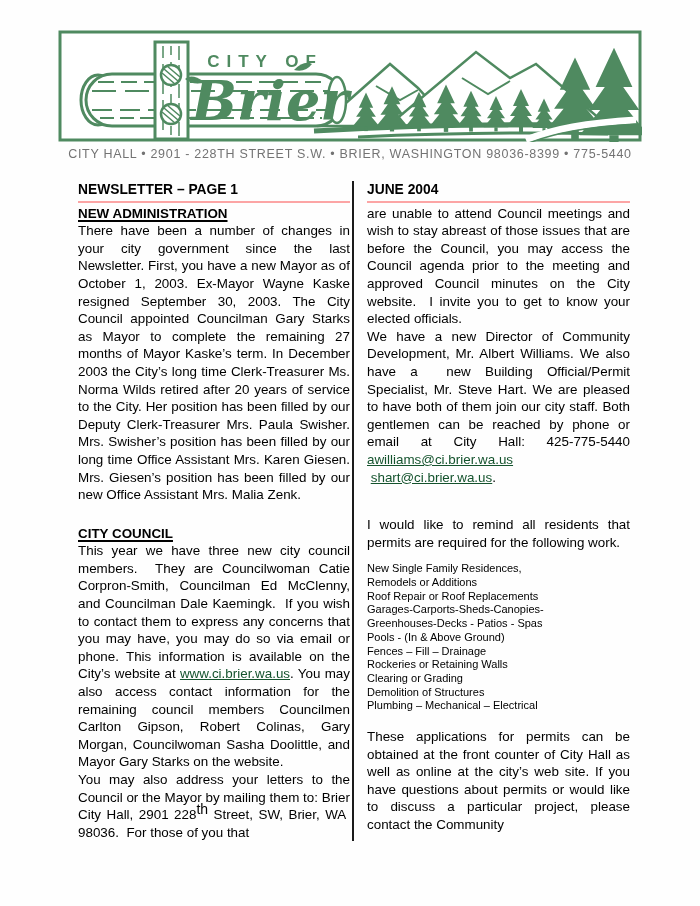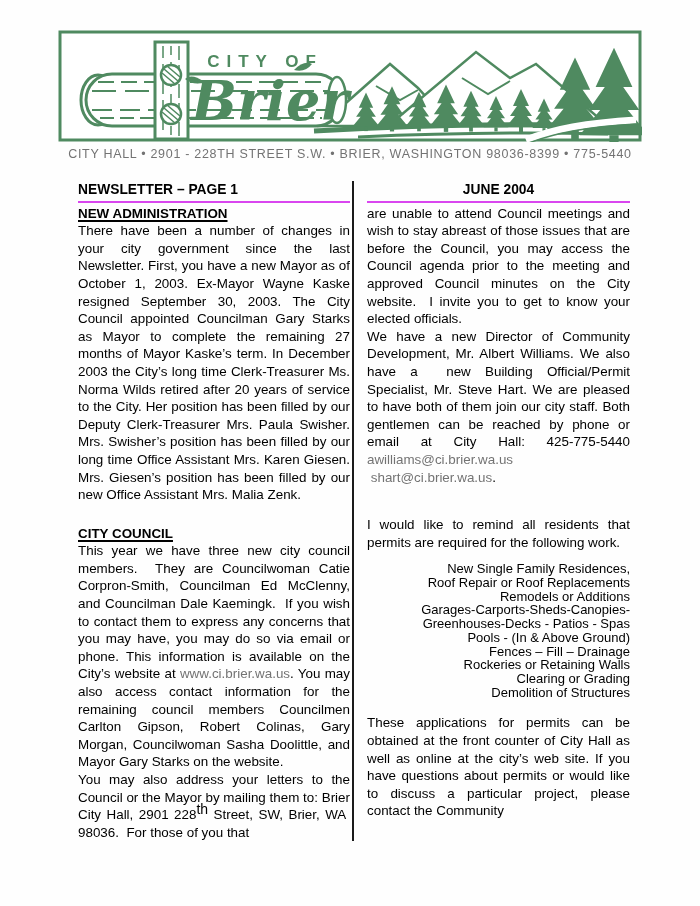--- a/index.html
+++ b/index.html
@@ -10,33 +10,33 @@
   .logo-box svg { display:block; width:100%; height:100%; }
 
   .address { text-align:center; color:#737373; font-size:12.5px; letter-spacing:0.7px; margin-top:5px; white-space:nowrap; }
 
   .columns { display:flex; align-items:stretch; margin:20px 0 0 78px; width:554px; }
   .col { font-size:13.4px; line-height:17.6px; }
   .col-left  { width:272px; }
   .col-right { width:263px; margin-left:13px; }
   .divider   { width:2px; background:#1a1a1a; margin-left:2px; }
 
-  .masthead-row { font-weight:bold; font-size:13.8px; border-bottom:2px solid #d946ef; padding-bottom:2px; margin-bottom:2px; }
-  .masthead-row.right { text-align:center; }
+  .masthead-row { font-weight:bold; font-size:13.8px; border-bottom:2px solid #fca5a5; padding-bottom:2px; margin-bottom:2px; }
+  .masthead-row.right { text-align:left; }
 
   .sect-h { font-weight:bold; text-decoration:underline; text-decoration-thickness:1.5px; text-underline-offset:2px; }
   .pre-gap { margin-top:21px; }
 
   .p { text-align:justify; margin:0; }
   .p-gap { margin-top:30px; }
 
-  a.doc-link { color:#737373; cursor:pointer; }
+  a.doc-link { color:#14532d; text-decoration:underline; cursor:pointer; }
   .sep { white-space:pre; }
 
-  .permit-list { text-align:right; font-size:13px; line-height:13.7px; margin:11px 0 0; }
+  .permit-list { text-align:left; font-size:11px; line-height:13.7px; margin:11px 0 0; }
   .permit-list div { white-space:nowrap; }
 
   sup { font-size:14px; line-height:0; }
 </style>
 </head>
 <body>
 
 <div class="page">
 
   <div class="logo-box">
@@ -120,27 +120,28 @@
       <div class="masthead-row right">JUNE 2004</div>
 
       <p class="p"><span>are unable to attend Council meetings and wish to stay abreast of those issues that are before the Council, you may access the Council agenda prior to the meeting and approved Council minutes on the City website.&nbsp; I invite you to get to know your elected officials.</span></p>
 
       <p class="p"><span>We have a new Director of Community Development, Mr. Albert Williams. We also have a&nbsp; new Building Official/Permit Specialist, Mr. Steve Hart. We are pleased to have both of them join our city staff. Both gentlemen can be reached by phone or email at City Hall: 425-775-5440 </span><a class="doc-link">awilliams@ci.brier.wa.us</a><span class="sep"> </span><a class="doc-link">shart@ci.brier.wa.us</a><span>.</span></p>
 
       <p class="p p-gap"><span>I would like to remind all residents that permits are required for the following work.</span></p>
 
       <div class="permit-list">
         <div>New Single Family Residences,</div>
+        <div>Remodels or Additions</div>
         <div>Roof Repair or Roof Replacements</div>
-        <div>Remodels or Additions</div>
         <div>Garages-Carports-Sheds-Canopies-</div>
         <div>Greenhouses-Decks - Patios - Spas</div>
         <div>Pools - (In &amp; Above Ground)</div>
         <div>Fences – Fill – Drainage</div>
         <div>Rockeries or Retaining Walls</div>
         <div>Clearing or Grading</div>
         <div>Demolition of Structures</div>
+        <div>Plumbing – Mechanical – Electrical</div>
       </div>
 
       <p class="p" style="margin-top:15px;"><span>These applications for permits can be obtained at the front counter of City Hall as well as online at the city’s web site. If you have questions about permits or would like to discuss a particular project, please contact the Community</span></p>
     </div>
   </div>
 </div>
 
 </body></html>

